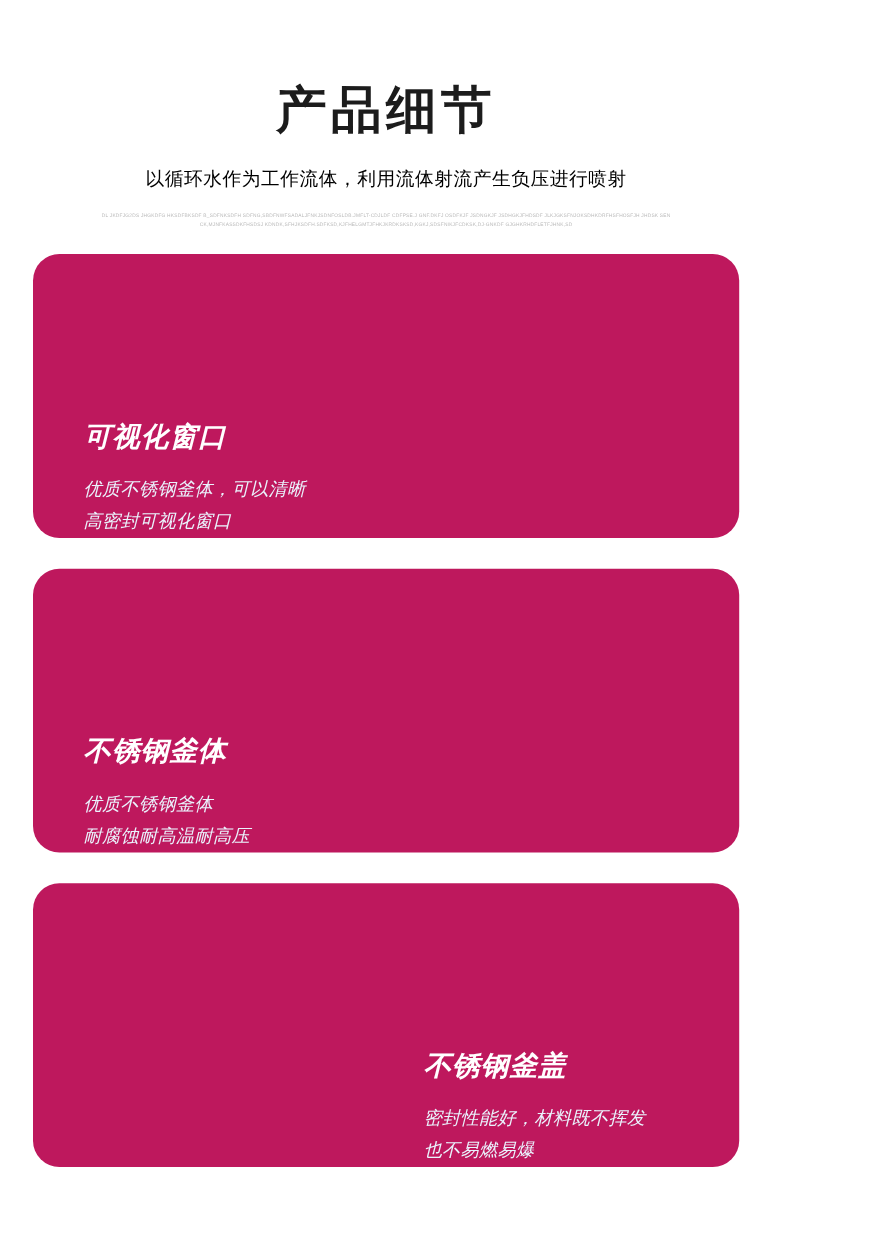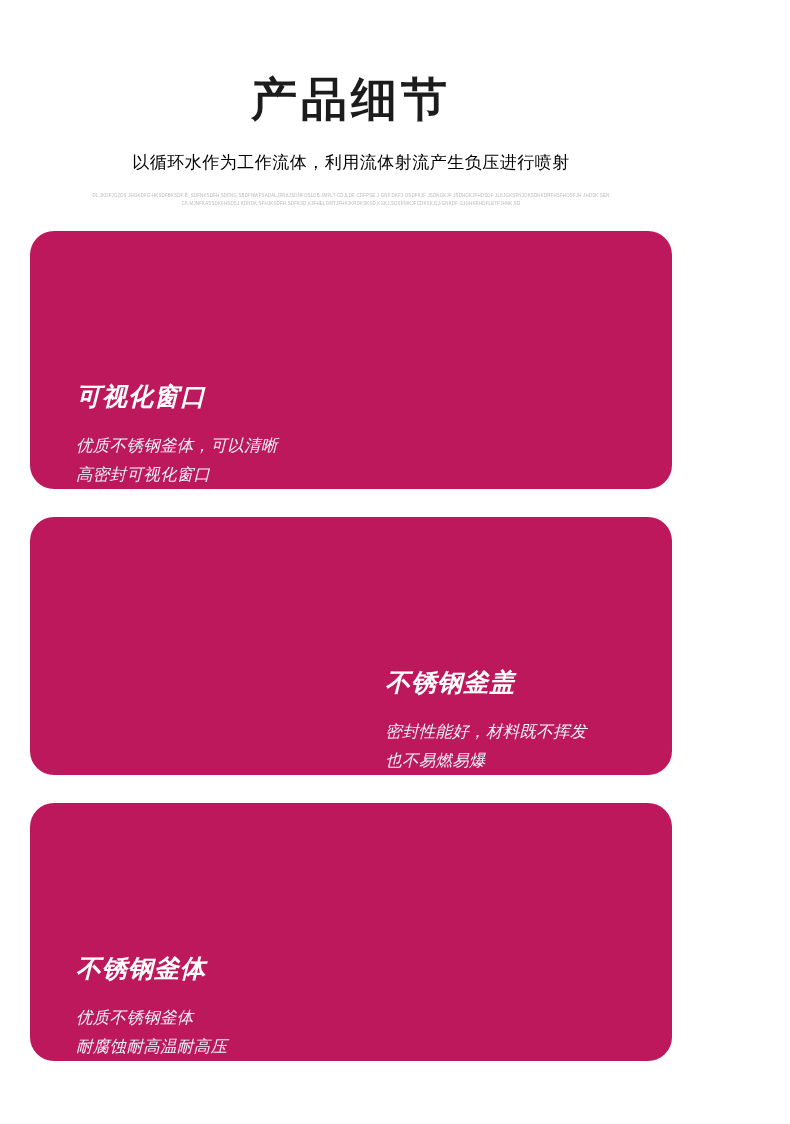--- a/index.html
+++ b/index.html
@@ -253,44 +253,44 @@
       </div>
       <div class="photo right ph1">
         <div class="rodA"></div>
         <div class="rodB"></div>
         <div class="handle"></div>
         <div class="flange"></div>
         <div class="glass"></div>
       </div>
     </div>
 
-    <div class="card reverse">
-      <div class="photo left ph2">
-
-        <div class="lid"></div>
-        <div class="dome"></div>
-
-      </div>
-      <div class="text-col" style="margin-left:auto;">
-        <h2 class="card-heading">不锈钢釜盖</h2>
-        <p class="card-desc">密封性能好，材料既不挥发</p>
-        <p class="card-desc">也不易燃易爆</p>
-      </div>
-    </div>
-
     <div class="card">
       <div class="text-col">
         <h2 class="card-heading">不锈钢釜体</h2>
         <p class="card-desc">优质不锈钢釜体</p>
         <p class="card-desc">耐腐蚀耐高温耐高压</p>
       </div>
       <div class="photo right ph3">
 
         <div class="frame-l"></div>
         <div class="frame-r"></div>
         <div class="vessel-top"></div>
         <div class="vessel"></div>
 
       </div>
     </div>
 
+    <div class="card reverse">
+      <div class="photo left ph2">
+
+        <div class="lid"></div>
+        <div class="dome"></div>
+
+      </div>
+      <div class="text-col" style="margin-left:auto;">
+        <h2 class="card-heading">不锈钢釜盖</h2>
+        <p class="card-desc">密封性能好，材料既不挥发</p>
+        <p class="card-desc">也不易燃易爆</p>
+      </div>
+    </div>
+
   </div>
 </div>
 
 </body></html>

